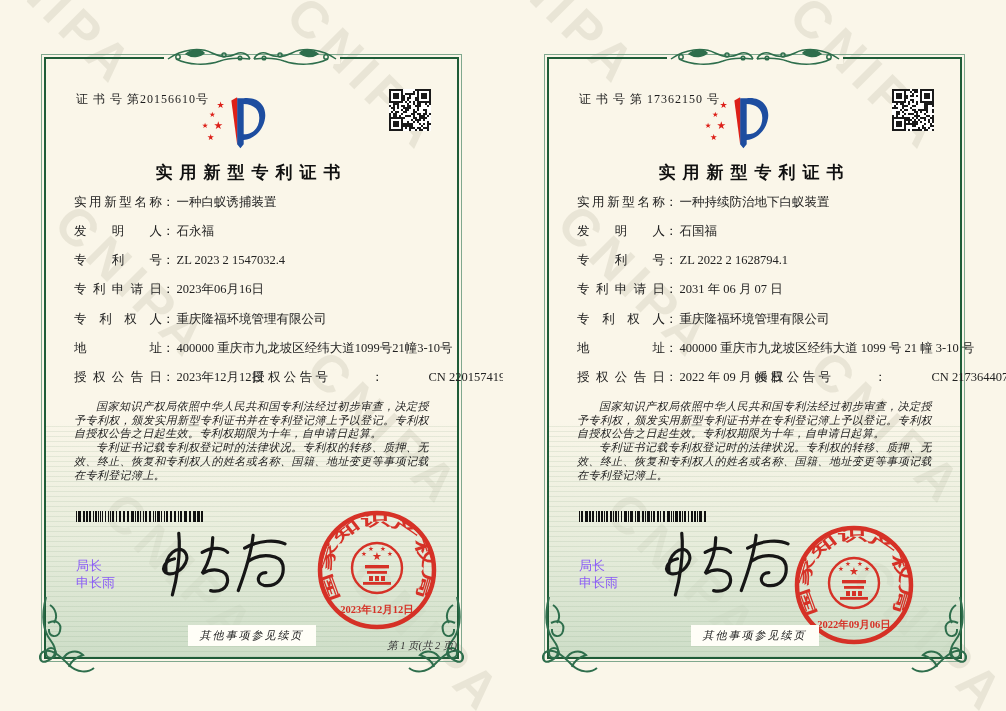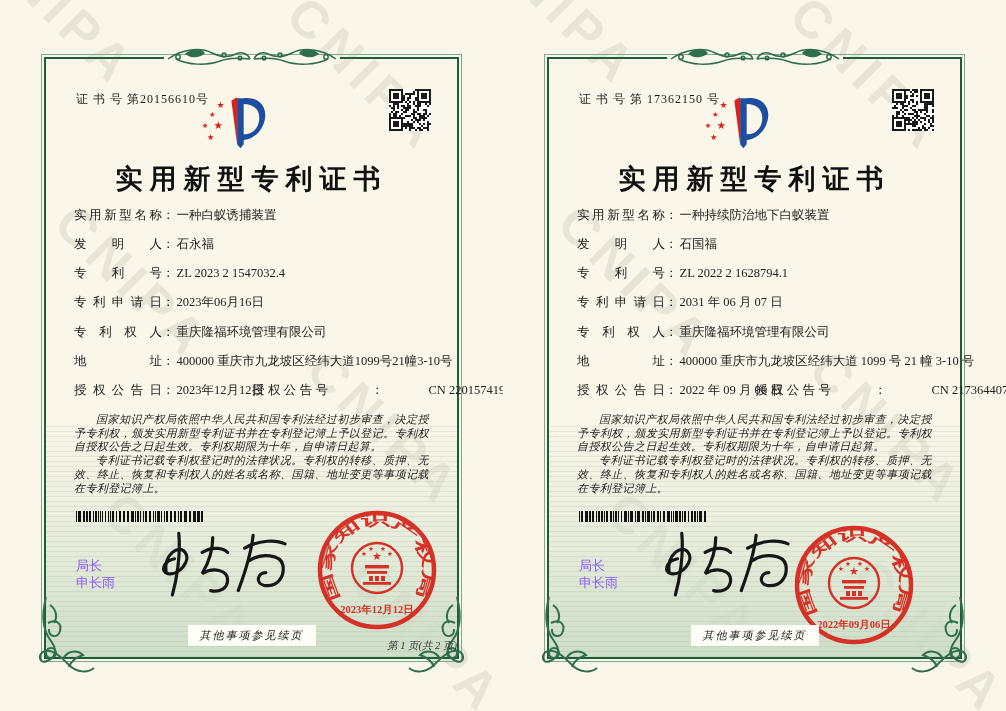--- a/index.html
+++ b/index.html
@@ -25,21 +25,21 @@
       linear-gradient(to bottom, rgba(214,228,208,0) 0%, rgba(213,227,206,0.55) 55%, rgba(201,219,196,0.9) 100%);}
   .top-ornament{position:absolute;left:50%;top:-13px;transform:translateX(-50%);z-index:2;}
   .corner{position:absolute;z-index:2;}
   .corner-bl{left:-10px;bottom:-18px;}
   .corner-br{right:-10px;bottom:-18px;transform:scaleX(-1);}
 
   .content{position:relative;z-index:2;padding:26px 28px 0;height:100%;box-sizing:border-box;}
   .cert-no{position:absolute;left:30px;top:32px;font-size:12px;letter-spacing:1px;color:#1c1c1c;}
   .qr{position:absolute;right:26px;top:30px;width:42px;height:42px;}
   .logo{display:block;margin:8px 0 0 122px;width:74px;height:58px;}
-  .title{margin-top:10px;text-align:center;font-size:27px;font-weight:bold;
+  .title{margin-top:10px;text-align:center;font-size:17px;font-weight:bold;
          letter-spacing:7px;color:#101010;}
   .rows{margin-top:12px;}
   .row{display:flex;align-items:baseline;font-size:12.5px;line-height:1.05;
        margin-bottom:16px;position:relative;white-space:nowrap;}
   .lbl{display:inline-block;width:88px;text-align:justify;text-align-last:justify;flex:0 0 88px;}
   .colon{flex:0 0 auto;}
   .val{margin-left:2px;}
   .grantno-group{position:absolute;left:178px;top:0;display:flex;align-items:baseline;gap:43px;}
   .lbl2{display:inline-block;width:76px;text-align:justify;text-align-last:justify;}
   .paras{margin-top:0;font-style:italic;font-size:11px;line-height:13.8px;

